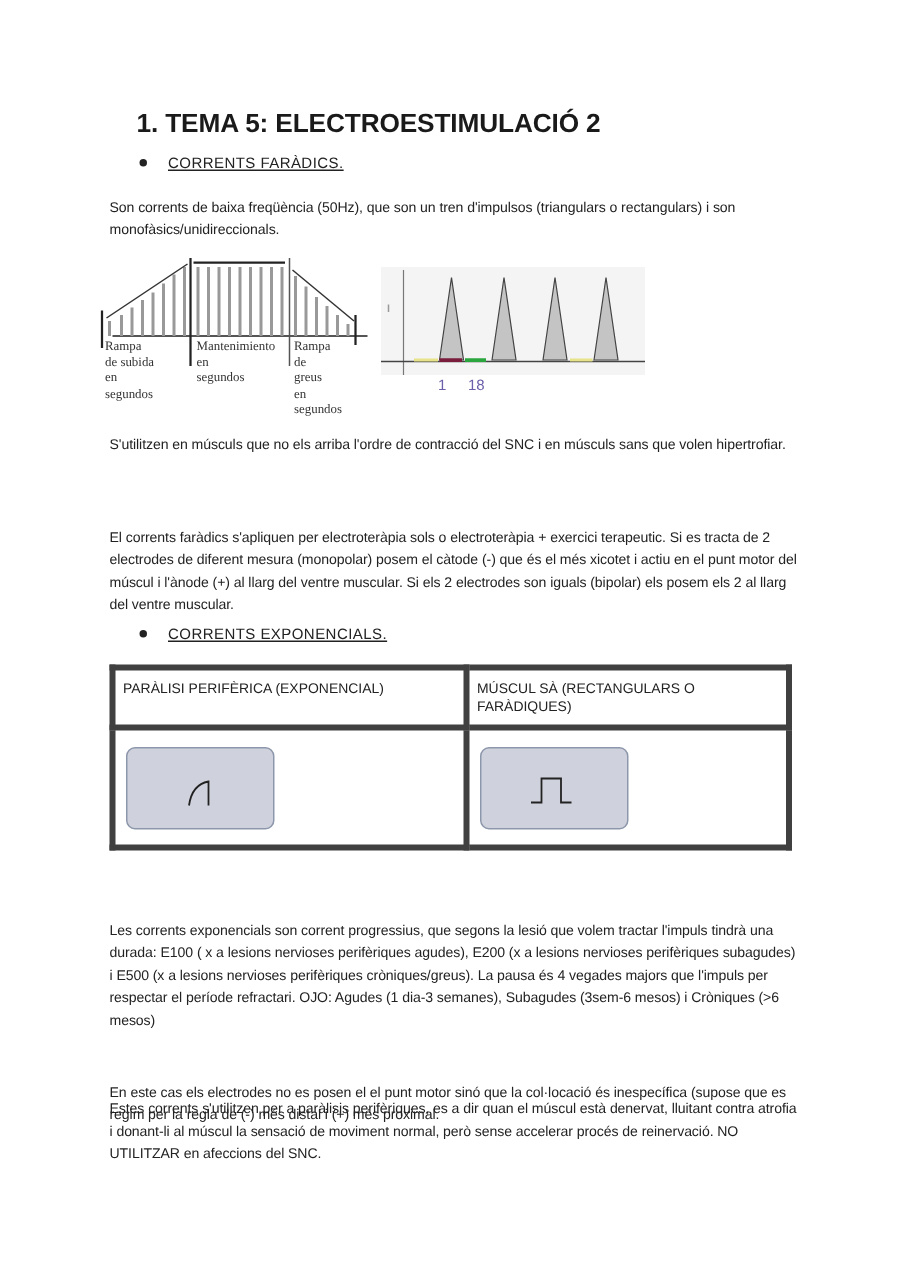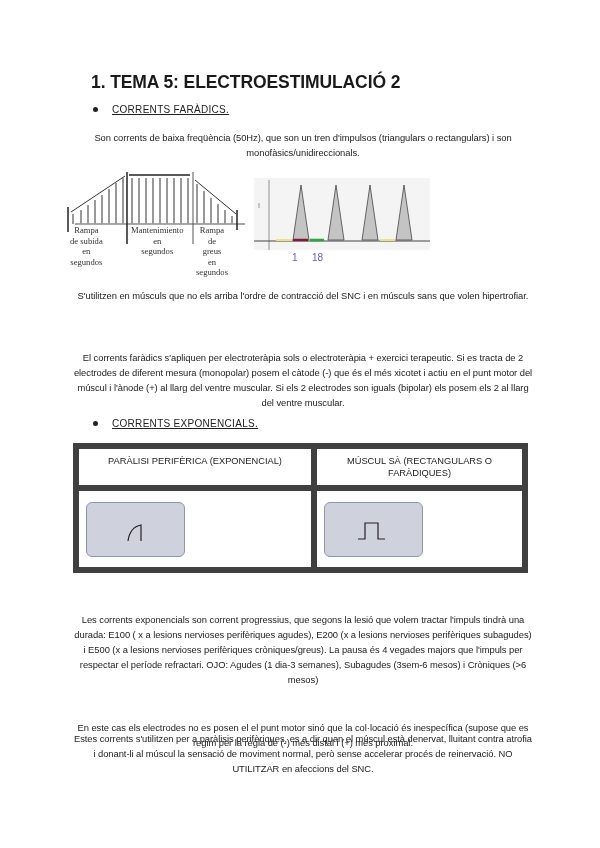--- a/index.html
+++ b/index.html
@@ -1,18 +1,18 @@
 <!DOCTYPE html>
 <html><head>
 <meta charset="utf-8">
 <style>
   html, body { margin: 0; padding: 0; background: #ffffff; }
   body { width: 600px; height: 848px; position: relative; overflow: hidden;
          font-family: "Liberation Sans", sans-serif; color: #222; }
-  .page { position: absolute; left: 0; top: 0; width: 600px; height: 848px; text-align: center; }
+  .page { position: absolute; left: 0; top: 0; width: 600px; height: 848px; }
   .title { position: absolute; left: 91px; top: 72px; font-size: 17.5px; font-weight: bold;
            color: #1a1a1a; letter-spacing: -0.1px; }
   .bullet-head { position: absolute; left: 93px; font-size: 10px; color: #222; }
   .bullet-head .dot { display: inline-block; width: 5px; height: 5px; border-radius: 50%;
                       background: #222; margin-right: 14px; vertical-align: middle; position: relative; top: -1px; }
   .bullet-head .lbl { text-decoration: underline; letter-spacing: 0.3px; }
   .para { position: absolute; left: 73px; width: 460px; font-size: 9.4px; line-height: 15px;
           color: #222; letter-spacing: -0.05px; }
   .para.p1 { top: 130px; }
   .para.p2 { top: 288px; }
@@ -21,21 +21,21 @@
   .para.p5 { top: 612px; }
   .para.p6 { top: 720px; }
   .para.p7 { top: 731px; }
   .fig1 { position: absolute; left: 65px; top: 172px; width: 190px; height: 105px; }
   .fig1 .lbl { position: absolute; font-family: "Liberation Serif", serif; font-size: 8.6px;
                line-height: 10.5px; color: #333; }
   .fig2 { position: absolute; left: 254px; top: 178px; width: 180px; height: 90px; }
   .fig2 .num { position: absolute; top: 74px; font-size: 10px; color: #6a5fa8; }
   table.cmp { position: absolute; left: 73px; top: 443px; width: 455px; border-collapse: collapse;
               font-size: 9.3px; color: #222; }
-  table.cmp td { border: 6px solid #404040; vertical-align: top; padding: 6px 5px 4px 5px; line-height: 12px; }
+  table.cmp td { border: 4px solid #404040; vertical-align: top; padding: 6px 5px 4px 5px; line-height: 12px; }
   table.cmp td.c1 { width: 222px; }
   .wavebox { width: 97px; height: 53px; background: #cfd2dc; border: 1px solid #8d97ab;
              border-radius: 6px; margin: 7px 0 6px 2px; position: relative; }
   .wavebox svg { position: absolute; left: 0; top: 0; }
 </style>
 </head>
 <body>
 
 <div class="page">
 

